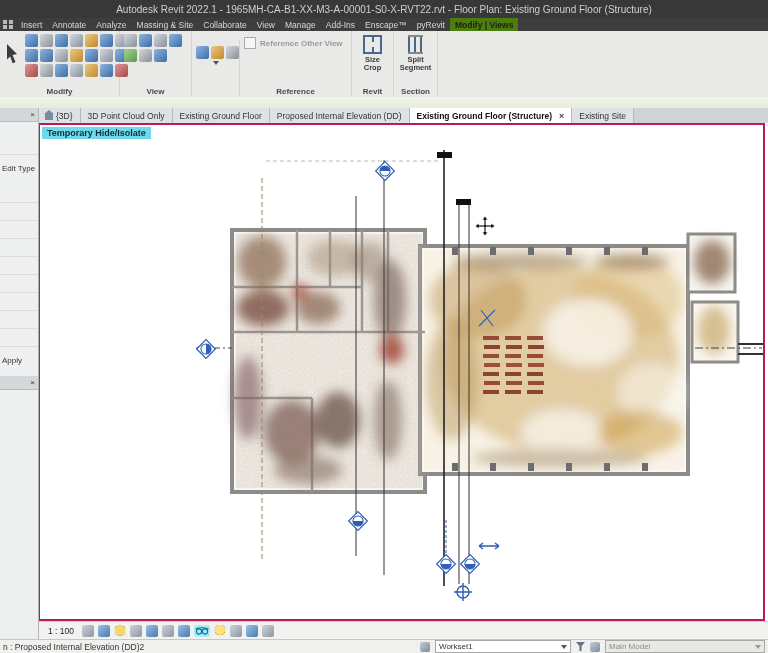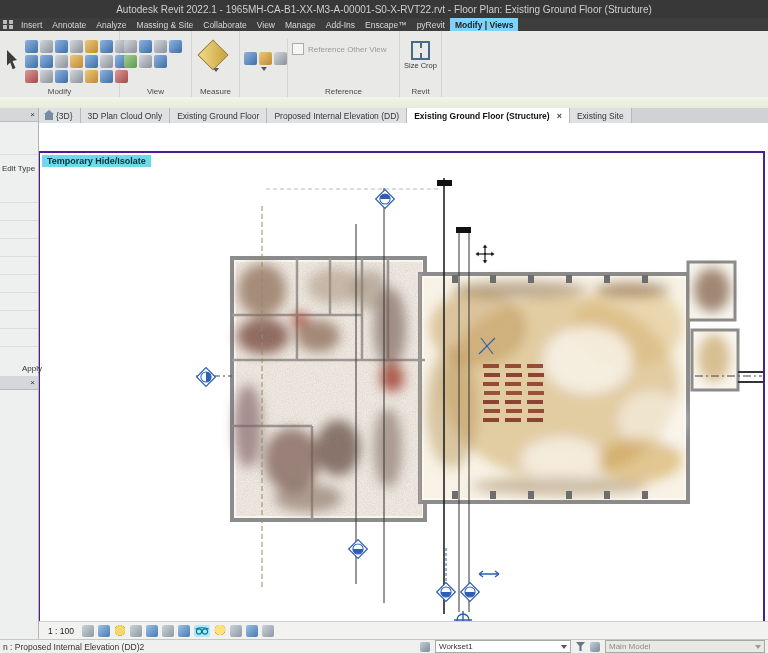--- a/index.html
+++ b/index.html
@@ -6,30 +6,30 @@
   #root{position:relative;width:768px;height:653px;overflow:hidden;background:#fff;
         font-family:"Liberation Sans",sans-serif;color:#222;}
   
   .titlebar{position:absolute;left:0;top:0;width:768px;height:18px;background:#383838;
             display:flex;align-items:center;justify-content:center;}
   .titlebar span{font-size:10px;color:#cfcfcf;white-space:nowrap;}
   
   .menubar{position:absolute;left:0;top:18px;width:768px;height:13px;background:#3d3d3d;
            display:flex;align-items:stretch;font-size:8.5px;color:#d8d8d8;}
   .menubar .mtab{padding:0 5px;display:flex;align-items:center;white-space:nowrap;cursor:default;}
-  .menubar .mtab.active{background:#7dd3fc;color:#1f1f1f;font-weight:bold;}
+  .menubar .mtab.active{background:#4d7c0f;color:#1f1f1f;font-weight:bold;}
   .menu-grid-ic{width:10px;height:9px;margin:2px 3px;background:
      linear-gradient(#bbb,#bbb) 0 0/4px 4px no-repeat,
      linear-gradient(#bbb,#bbb) 6px 0/4px 4px no-repeat,
      linear-gradient(#bbb,#bbb) 0 5px/4px 4px no-repeat,
      linear-gradient(#bbb,#bbb) 6px 5px/4px 4px no-repeat;}
   
   .ribbon{position:absolute;left:0;top:31px;width:768px;height:66px;background:#e9e9e7;
           border-bottom:1px solid #cfcfc9;display:flex;}
-  .panel{position:relative;height:100%;border-right:1px solid #d4d4d0;box-sizing:border-box;padding:9px 4px 12px 4px;}
+  .panel{position:relative;height:100%;border-right:1px solid #d4d4d0;box-sizing:border-box;padding:3px 4px 12px 4px;font-weight:bold;}
   .panel-label{position:absolute;bottom:1px;left:0;width:100%;text-align:center;font-size:8px;color:#4a4a4a;}
   .ri{width:13px;height:13px;border-radius:2px;}
   .i1{background:linear-gradient(135deg,#8fb4e0,#3c6ea5);}
   .i2{background:linear-gradient(135deg,#a8cf98,#5a9a4a);}
   .i3{background:linear-gradient(135deg,#ecc87e,#bf8a30);}
   .i4{background:linear-gradient(135deg,#d3d8dd,#8a9099);}
   .i5{background:linear-gradient(135deg,#dc9a98,#a54a48);}
   .igrid{display:grid;grid-template-columns:repeat(7,13px);grid-auto-rows:13px;gap:2px;}
   .modifybody{display:flex;gap:5px;align-items:flex-start;}
   .bigarrow{width:20px;height:42px;display:flex;align-items:center;justify-content:center;}
@@ -53,21 +53,21 @@
             display:flex;align-items:stretch;padding-left:38px;box-sizing:border-box;}
   .vtab{display:flex;align-items:center;gap:3px;font-size:8.5px;color:#333;background:#dfe2e4;
         border-right:1px solid #b5b9bd;padding:0 7px;white-space:nowrap;}
   .vtab.active{background:#ffffff;font-weight:bold;color:#111;}
   .vtab .x{font-size:9px;color:#444;margin-left:4px;}
   .house-ic{width:8px;height:6px;background:#7a8ca0;position:relative;margin-top:2px;}
   .house-ic:before{content:"";position:absolute;left:-1px;top:-4px;border-left:5px solid transparent;
         border-right:5px solid transparent;border-bottom:4px solid #7a8ca0;}
   
   .canvas{position:absolute;left:38px;top:123px;width:727px;height:498px;background:#fff;
-          border:2px solid #4c1d95;box-sizing:border-box;overflow:hidden;margin-top:28px;}
+          border:2px solid #be185d;box-sizing:border-box;overflow:hidden;}
   .hideiso{position:absolute;left:2px;top:2px;background:#6fd8ea;color:#06323c;font-size:9px;
            font-weight:bold;padding:1px 5px;z-index:5;}
   .plan-svg{position:absolute;left:0;top:0;width:723px;height:494px;}
   
   .leftstrip{position:absolute;left:0;top:108px;width:38px;height:531px;background:#eef0f0;
              border-right:1px solid #b4b4b4;z-index:6;font-size:8px;color:#333;}
   .lp-head{position:absolute;left:0;width:38px;height:14px;background:#d4d8db;border-bottom:1px solid #b8bcc0;
            display:flex;align-items:center;justify-content:flex-end;padding-right:3px;box-sizing:border-box;}
   .lp-row{position:absolute;left:0;width:38px;border-bottom:1px solid #dcdcda;height:16px;}
   .lp-text{position:absolute;left:2px;white-space:nowrap;overflow:hidden;width:36px;}
@@ -158,25 +158,20 @@
         <div class="ri i1"></div>
         <div class="ri i4"></div>
         <div class="ri i1"></div>
         <div class="ri i2"></div>
         <div class="ri i4"></div>
         <div class="ri i1"></div>
       </div>
       <div class="panel-label">View</div>
     </div>
 
-    <div class="panel" style="width:48px;">
-      <div class="measure-ic"></div>
-      <div class="caret"></div>
-      <div class="panel-label">Measure</div>
-    </div>
 
     <div class="panel" style="width:48px;margin-top:8px;">
       <div class="vgrid" style="grid-template-columns:repeat(3,13px);margin-top:4px;">
         <div class="ri i1"></div>
         <div class="ri i3"></div>
         <div class="ri i4"></div>
       </div>
       <div class="caret"></div>
       <div class="panel-label">Create</div>
     </div>
@@ -190,31 +185,38 @@
     </div>
 
     <div class="panel" style="width:42px;">
       <div class="croptool">
         <div class="sizecrop-ic"></div>
         <span>Size Crop</span>
       </div>
       <div class="panel-label">Revit</div>
     </div>
 
+    <div class="panel" style="width:44px;">
+      <div class="croptool">
+        <div class="split-ic"></div>
+        <span>Split Segment</span>
+      </div>
+      <div class="panel-label">Section</div>
+    </div>
   </div>
 
   <div class="ribbonshadow"></div>
 
   <div class="viewtabs">
     <div class="vtab">
       <span class="house-ic"></span>
       <span>{3D}</span>
     </div>
     <div class="vtab">
-      <span>3D Plan Cloud Only</span>
+      <span>3D Point Cloud Only</span>
     </div>
     <div class="vtab">
       <span>Existing Ground Floor</span>
     </div>
     <div class="vtab">
       <span>Proposed Internal Elevation (DD)</span>
     </div>
     <div class="vtab active">
       <span>Existing Ground Floor (Structure)</span>
       <span class="x">×</span>
@@ -372,21 +374,21 @@
     <div class="lp-text" style="top:56px;">Edit Type</div>
     <div class="lp-row" style="top:78px;"></div>
     <div class="lp-row" style="top:96px;"></div>
     <div class="lp-row" style="top:114px;"></div>
     <div class="lp-row" style="top:132px;"></div>
     <div class="lp-row" style="top:150px;"></div>
     <div class="lp-row" style="top:168px;"></div>
     <div class="lp-row" style="top:186px;"></div>
     <div class="lp-row" style="top:204px;"></div>
     <div class="lp-row" style="top:222px;"></div>
-    <div class="lp-text" style="top:256px;margin-left:20px;">Apply</div>
+    <div class="lp-text" style="top:248px;">Apply</div>
     <div class="lp-head" style="top:268px;">
       <span>×</span>
     </div>
   </div>
 
   <div class="viewctrl">
     <span class="scale">1 : 100</span>
     <div class="vcic vc1"></div>
     <div class="vcic vc2"></div>
     <div class="vcic vc3"></div>

